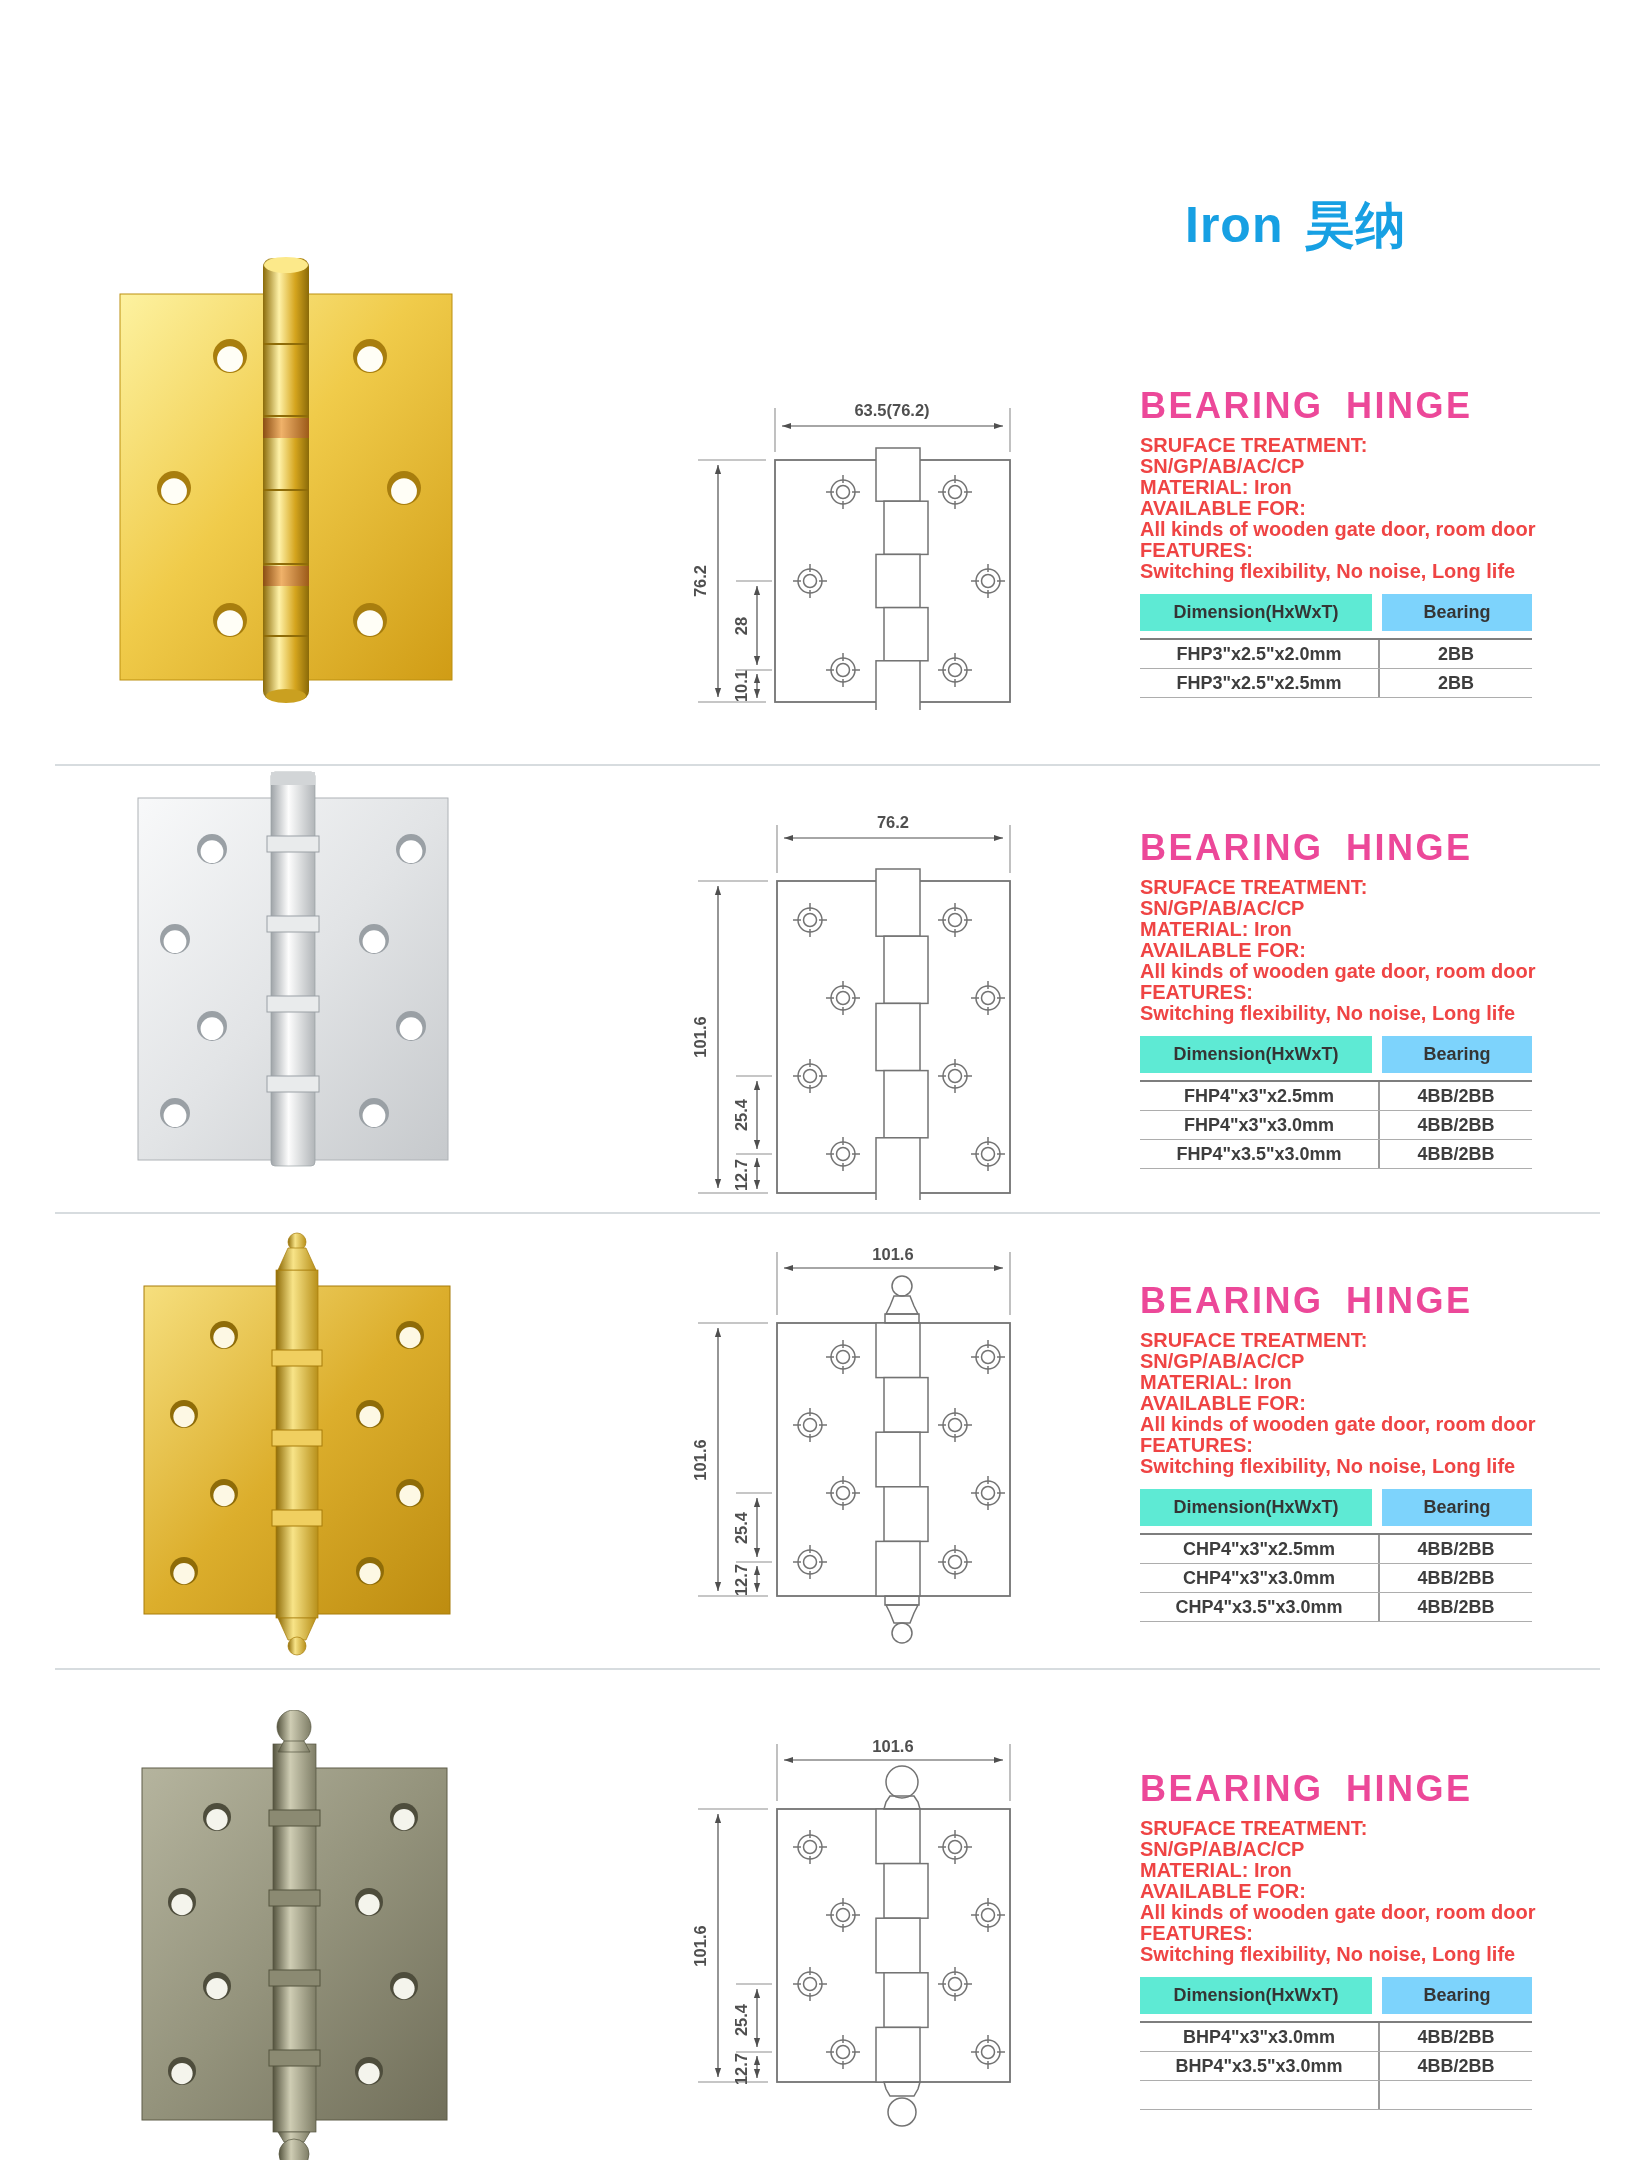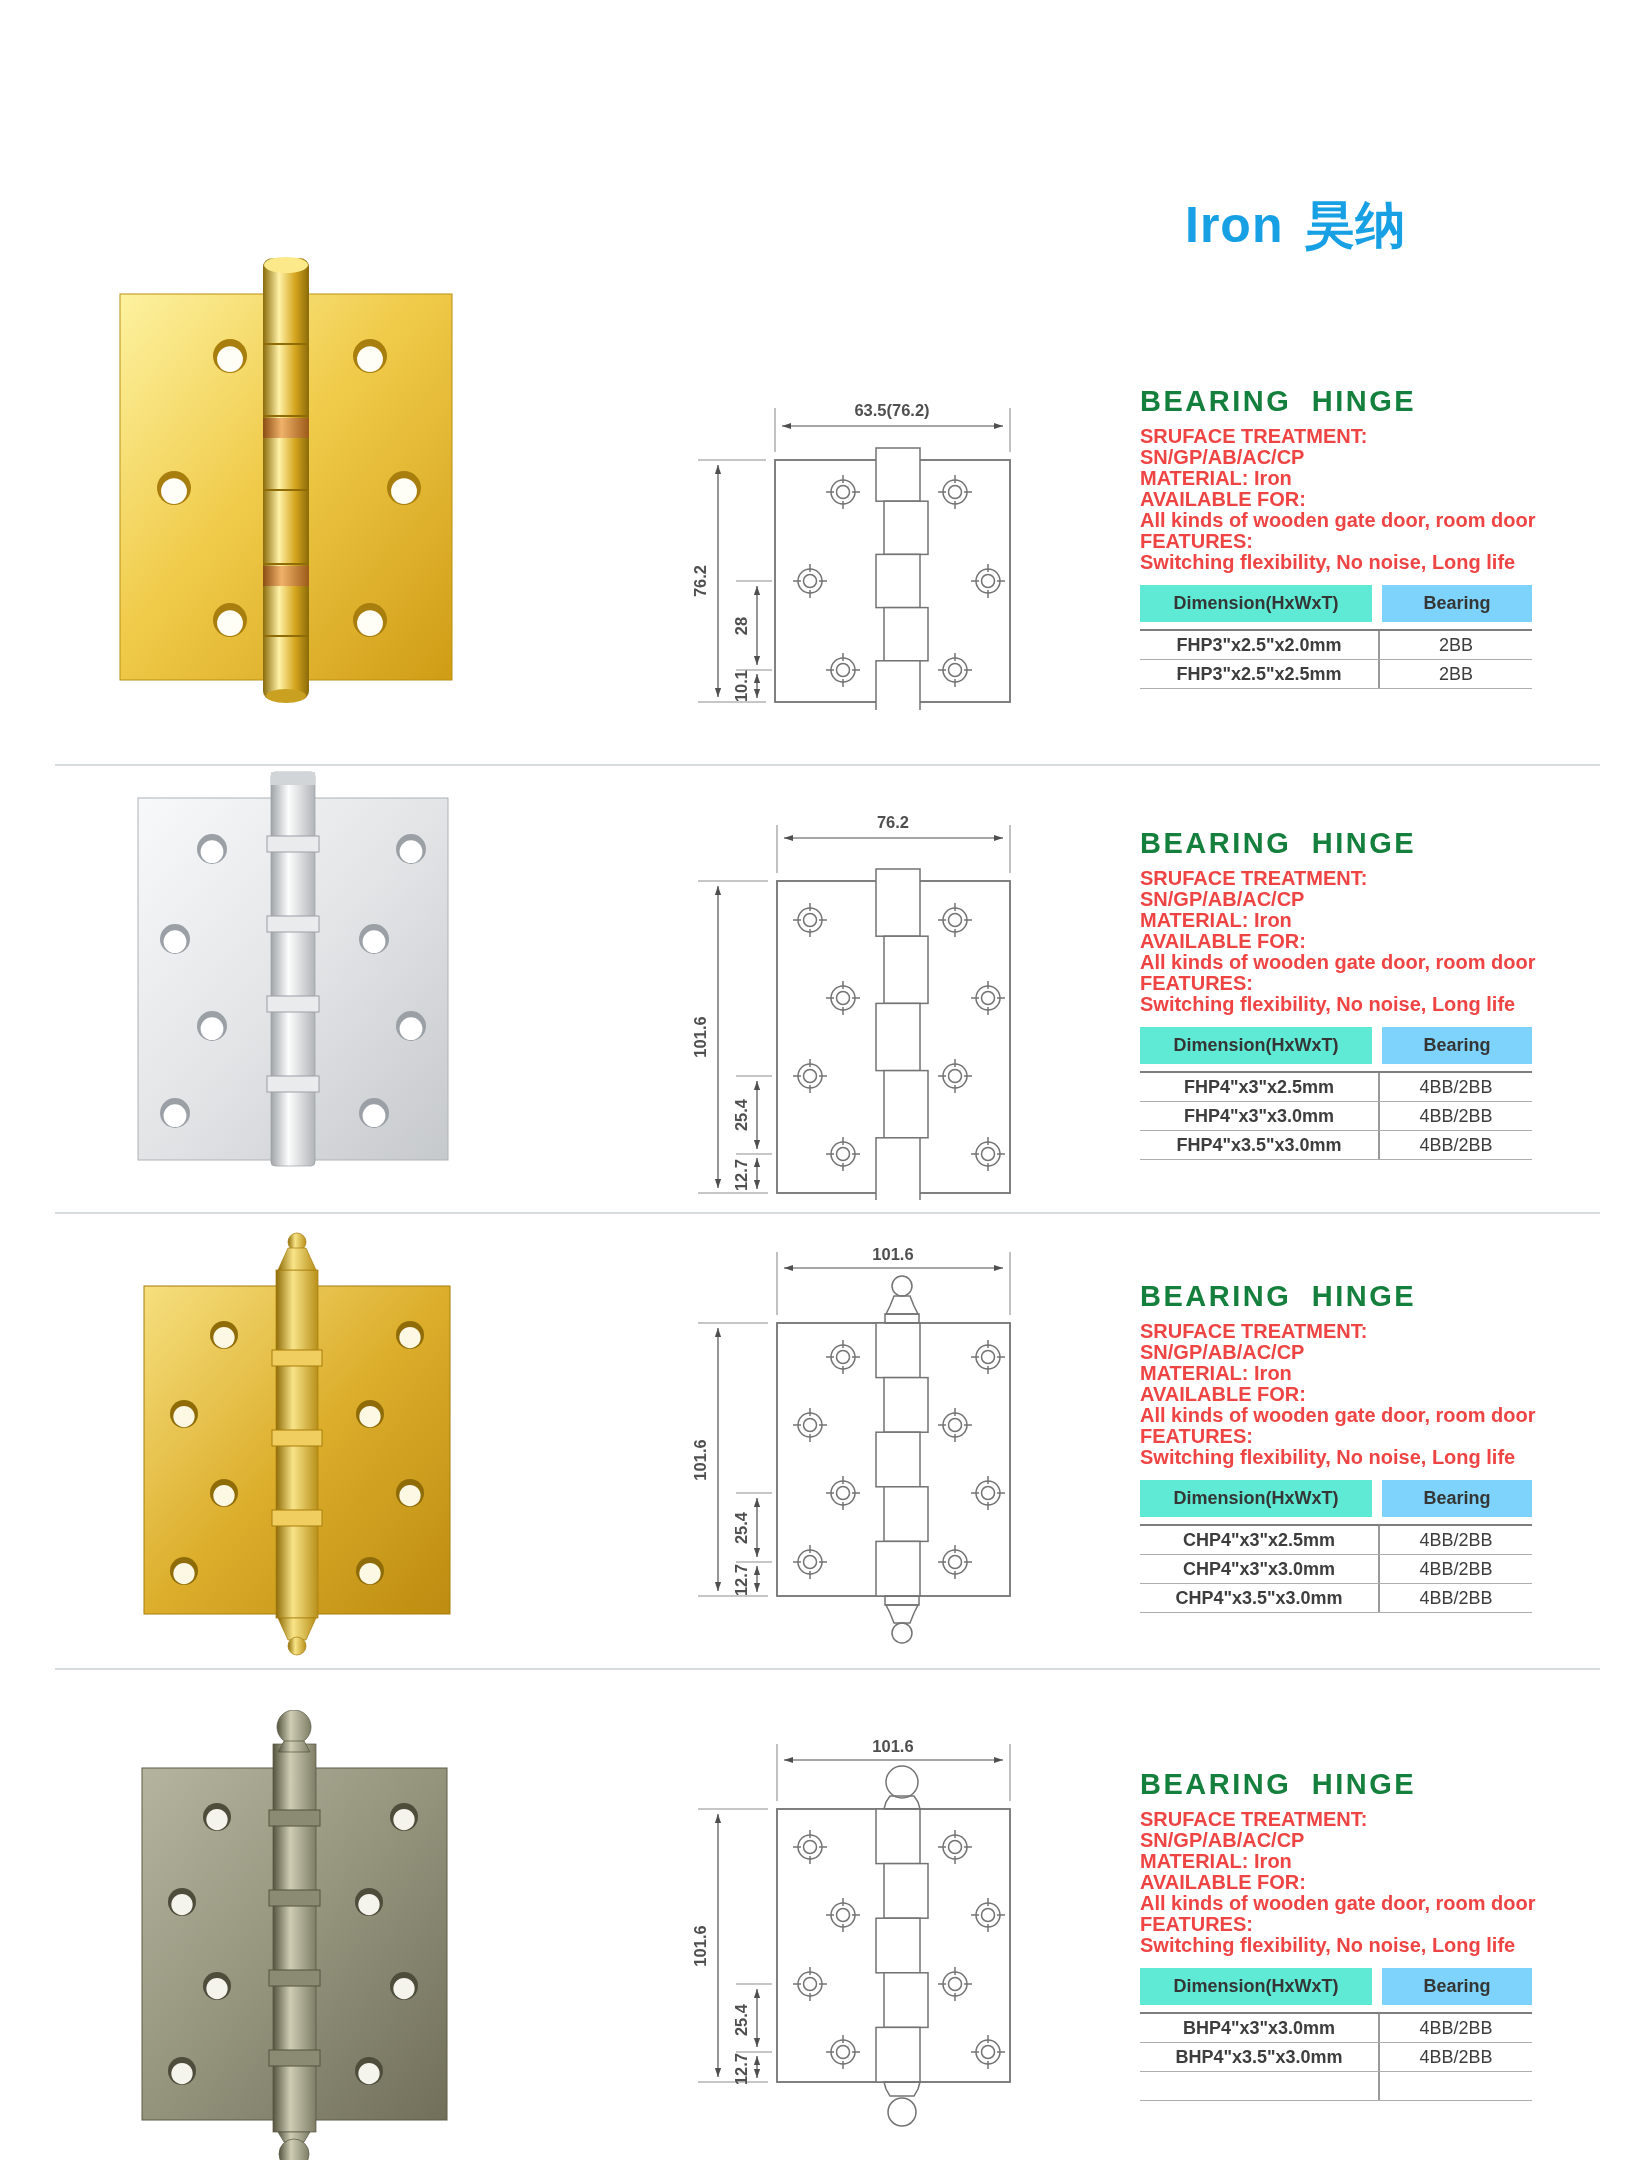--- a/index.html
+++ b/index.html
@@ -12,31 +12,31 @@
   
   .tline{stroke:#737373;fill:none;stroke-width:1.5}
   .tplate{stroke:#737373;fill:none;stroke-width:1.8}
   .tseg{stroke:#737373;fill:#ffffff;stroke-width:1.5}
   .dim{stroke:#4f4f4f;stroke-width:1.2;fill:none}
   .wit{stroke:#8d8d8d;stroke-width:1.1;fill:none}
   .dimfill{fill:#4f4f4f}
   .dimtxt{font-family:"Liberation Sans",sans-serif;font-size:16.5px;font-weight:600;fill:#4f4f4f}
   
   .info{position:absolute;left:1140px;width:432px}
-  .info h2{font-size:29px;font-weight:800;letter-spacing:2.5px;word-spacing:10px;color:#15803d;margin-bottom:8px}
+  .info h2{font-size:36px;font-weight:800;letter-spacing:2.5px;word-spacing:10px;color:#ec4899;margin-bottom:8px}
   .info p{font-size:20px;font-weight:bold;color:#ef4444;line-height:21px;white-space:nowrap}
   .spec{margin-top:12px;width:392px}
   .spec-head{display:flex;gap:10px}
   .h-dim,.h-bear{text-align:center;font-weight:bold;font-size:18px;color:#353535;padding:8px 0}
   .h-dim{width:232px;background:#5eead4}
   .h-bear{flex:1;background:#7dd3fc}
   .spec-body{margin-top:7px;border-top:2px solid #7e7e7e}
   .spec-row{display:flex;border-bottom:1px solid #adadad;height:29px}
   .c-dim{width:240px;border-right:2px solid #9a9a9a;display:flex;align-items:center;justify-content:center;font-weight:bold;font-size:18px;color:#3d3d3d}
-  .c-bear{flex:1;display:flex;align-items:center;justify-content:center;font-weight:normal;font-size:18px;color:#3d3d3d}
+  .c-bear{flex:1;display:flex;align-items:center;justify-content:center;font-weight:bold;font-size:18px;color:#3d3d3d}
 </style>
 </head>
 <body>
 
 <div class="logo"><span>Iron</span><span class="cjk">昊纳</span></div>
 
 <svg class="photo" style="left:112px;top:252px" width="348" height="455" viewBox="0 0 348 455">
   <defs>
     <linearGradient id="pg1" x1="0" y1="0" x2="1" y2="1">
       <stop offset="0" stop-color="#fdf2a0"></stop>

